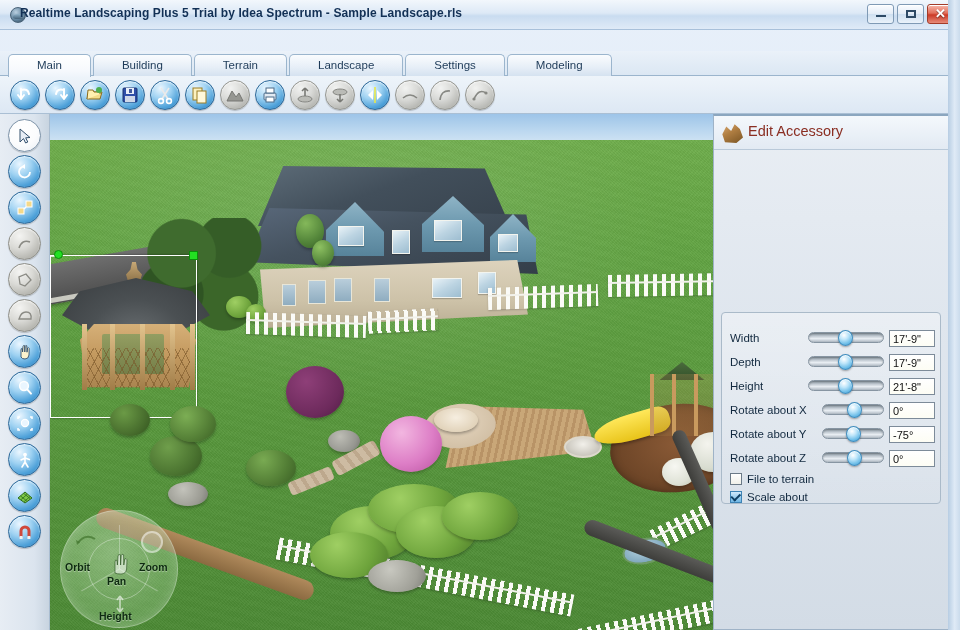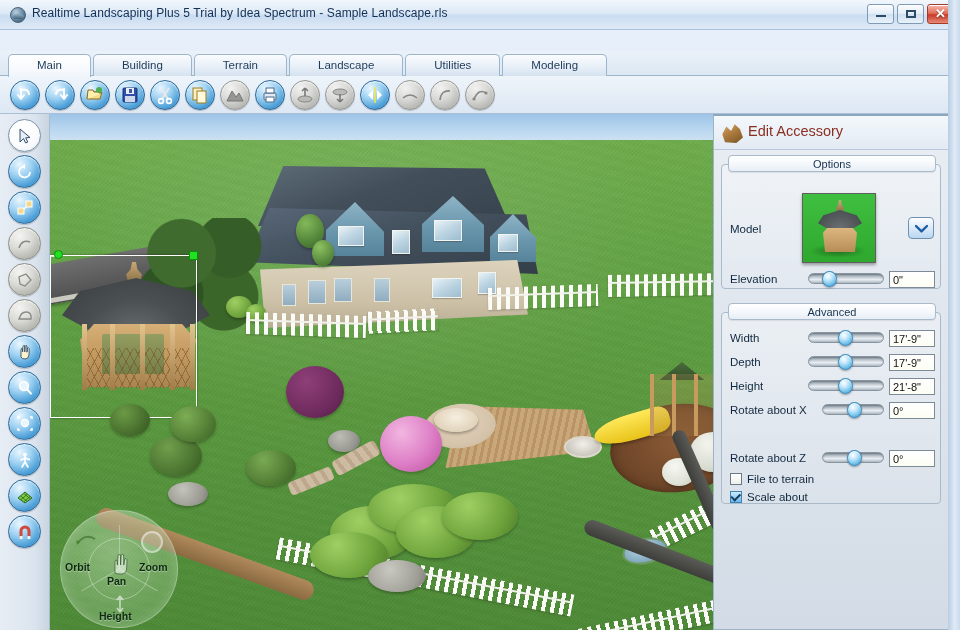--- a/index.html
+++ b/index.html
@@ -26,22 +26,22 @@
     position:absolute;left:10px;top:7px;width:16px;height:16px;
     border-radius:50%;
     background:radial-gradient(circle at 35% 30%,#b9cfe0,#5d7f99 60%,#33495c);
     border:1px solid #4a6378;box-sizing:border-box;
   }
   .title-ico:after{
     content:"";position:absolute;left:2px;top:6px;width:11px;height:5px;
     background:linear-gradient(180deg,#8fb2c9,#46637a);border-radius:50% 50% 40% 40%;
   }
   .title-text{
-    position:absolute;left:32px;top:6px;font-size:12px;color:#123055;
-    white-space:nowrap;letter-spacing:.1px;
+    position:absolute;left:20px;top:6px;font-size:12px;color:#123055;
+    white-space:nowrap;letter-spacing:.1px;font-weight:bold;
   }
   .wbtns{position:absolute;right:6px;top:4px;display:flex;gap:3px;}
   .wbtn{
     width:27px;height:20px;border:1px solid #7f9ab5;border-radius:3px;
     background:linear-gradient(180deg,#fcfdff 0%,#e4edf7 48%,#cfe0f1 52%,#eaf2fa 100%);
     display:flex;align-items:center;justify-content:center;box-sizing:border-box;
     box-shadow:inset 0 1px 0 #fff;
   }
   .wbtn span{display:block;}
   .wbtn.min span{width:10px;height:3px;border-bottom:2px solid #2d4a66;}
@@ -491,21 +491,21 @@
         </div>
     </div>
   </div>
 
 
   <div class="tabstrip">
     <div class="tab active">Main</div>
     <div class="tab">Building</div>
     <div class="tab">Terrain</div>
     <div class="tab">Landscape</div>
-    <div class="tab">Utilities</div>
+    <div class="tab">Settings</div>
     <div class="tab">Modeling</div>
   </div>
 
   <div class="toolbar">
     <div class="tbtn">
       <svg width="20" height="20" viewBox="0 0 20 20">
           <path d="M6 4 L6 14 M6 14 L3 10 M6 14 L9 10" stroke="#fff" stroke-width="2" fill="none" stroke-linecap="round"></path>
           <path d="M6 5 Q13 3 14 9" stroke="#fff" stroke-width="2" fill="none" stroke-linecap="round"></path>
         </svg>
     </div>
@@ -791,47 +791,22 @@
     </div>
   </div>
 
   <div class="panel">
     <div class="panel-head">
       <div class="panel-ico"></div>
       <div class="panel-title">Edit Accessory</div>
       <div class="help-btn">?</div>
     </div>
 
-    <div class="group" style="top:48px;height:125px;">
-      <div class="group-head">Options</div>
-
-      <div class="rlbl" style="top:58px;">Model</div>
-      <div class="thumbimg">
-        <div class="ti-shadow"></div>
-        <div class="ti-finial"></div>
-        <div class="ti-roof"></div>
-        <div class="ti-body"></div>
-      </div>
-      <div class="dropbtn">
-        <svg width="13" height="9" viewBox="0 0 13 9">
-            <path d="M1 2 L6.5 7.4 L12 2" stroke="#1d5ea3" stroke-width="2.4" fill="none" stroke-linecap="round" stroke-linejoin="round"></path>
-          </svg>
-      </div>
-
-      <div class="row" style="top:105px;">
-        <div class="rlbl">Elevation</div>
-        <div class="slider" style="left:86px;top:3px;width:76px;">
-          <div class="thumb" id="th-elev" style="left: 13.42px;"></div>
-        </div>
-        <div class="valbox" style="left:167px;top:1px;width:46px;">0"</div>
-      </div>
-    </div>
 
     <div class="group" style="top:196px;height:192px;">
-      <div class="group-head">Advanced</div>
 
       <div class="row" style="top:16px;">
         <div class="rlbl">Width</div>
         <div class="slider" style="left:86px;top:3px;width:76px;">
           <div class="thumb" id="th-0" style="left: 28.67px;"></div>
         </div>
         <div class="valbox" style="left:167px;top:1px;width:46px;">17'-9"</div>
       </div>
 
       <div class="row" style="top:40px;">
@@ -851,20 +826,27 @@
       </div>
 
       <div class="row" style="top:88px;">
         <div class="rlbl">Rotate about X</div>
         <div class="slider" style="left:100px;top:3px;width:62px;">
           <div class="thumb" id="th-3" style="left: 23.5px;"></div>
         </div>
         <div class="valbox" style="left:167px;top:1px;width:46px;">0°</div>
       </div>
 
+      <div class="row" style="top:112px;">
+        <div class="rlbl">Rotate about Y</div>
+        <div class="slider" style="left:100px;top:3px;width:62px;">
+          <div class="thumb" id="th-4" style="left: 23.03px;"></div>
+        </div>
+        <div class="valbox" style="left:167px;top:1px;width:46px;">-75°</div>
+      </div>
 
       <div class="row" style="top:136px;">
         <div class="rlbl">Rotate about Z</div>
         <div class="slider" style="left:100px;top:3px;width:62px;">
           <div class="thumb" id="th-5" style="left: 23.5px;"></div>
         </div>
         <div class="valbox" style="left:167px;top:1px;width:46px;">0°</div>
       </div>
 
       <div class="chkrow" style="top:158px;">

